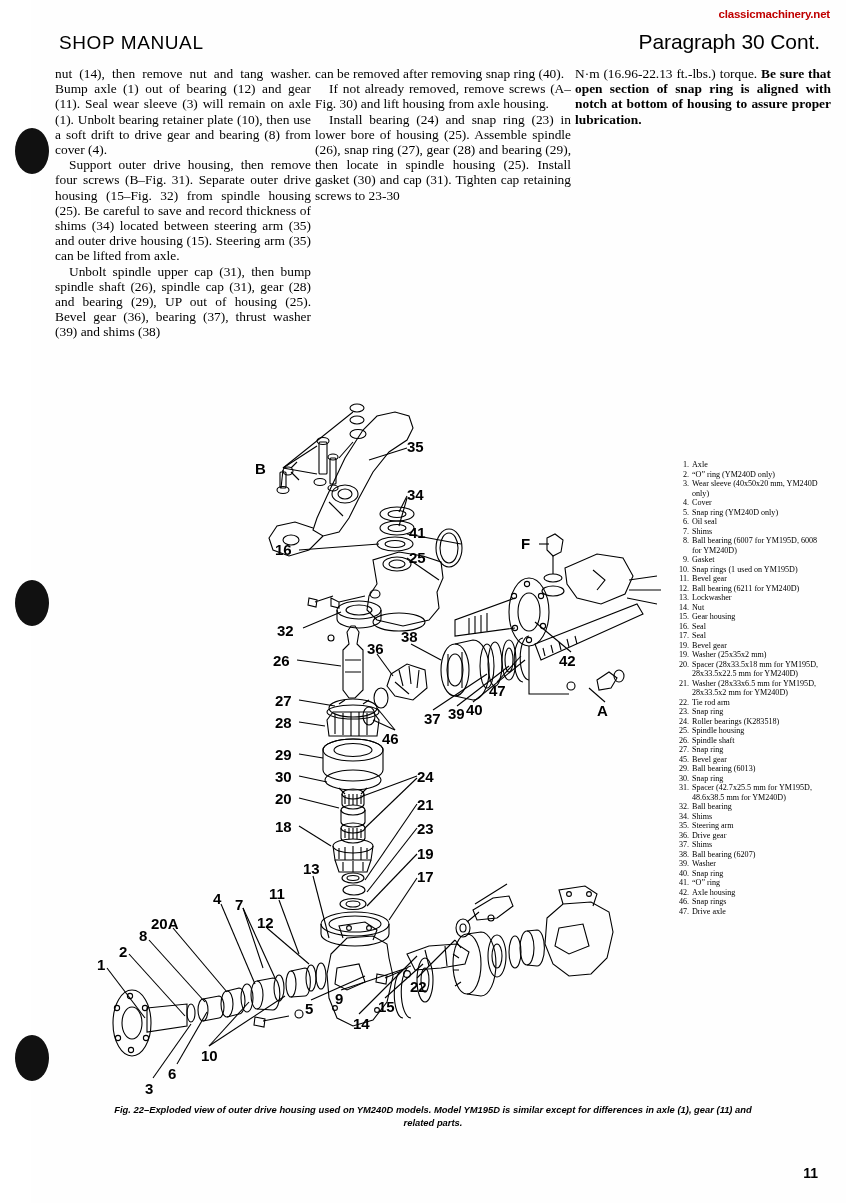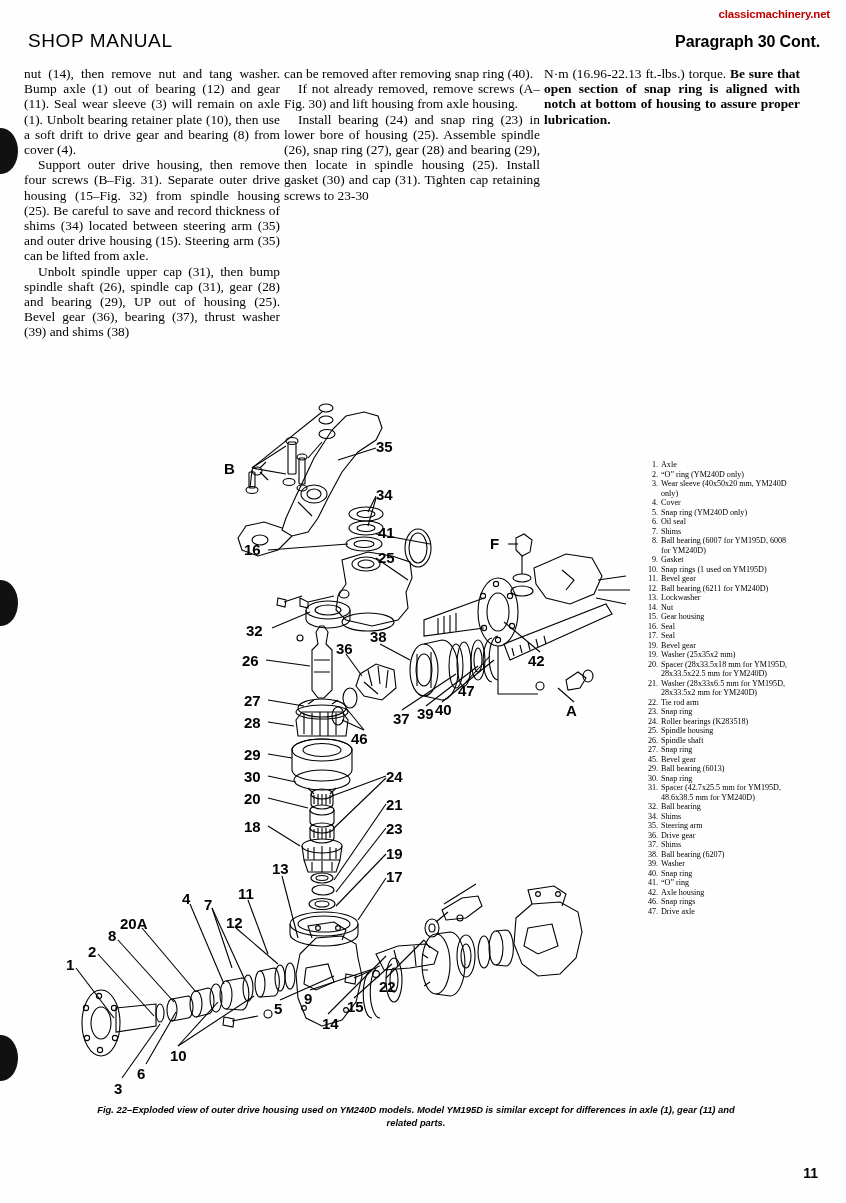--- a/index.html
+++ b/index.html
@@ -12,20 +12,21 @@
     height: 1203px;
     position: relative;
     font-family: "Liberation Serif", serif;
     color: #000;
     overflow: hidden;
   }
   .page {
     position: absolute;
     inset: 0;
     background: #fefefe;
+    margin-left: 31px;
   }
 
   
   .watermark {
     position: absolute;
     top: 8px;
     right: 16px;
     font-family: "Liberation Sans", sans-serif;
     font-size: 11.5px;
     font-weight: bold;
@@ -55,22 +56,22 @@
     justify-content: space-between;
     align-items: baseline;
     font-family: "Liberation Sans", sans-serif;
   }
   .hdr-left {
     font-size: 19px;
     font-weight: normal;
     letter-spacing: 0.6px;
   }
   .hdr-right {
-    font-size: 16px;
-    font-weight: bold;
+    font-size: 21px;
+    font-weight: normal;
     letter-spacing: -0.1px;
   }
 
   
   .cols {
     position: absolute;
     top: 66px;
     left: 24px;
     width: 800px;
     display: flex;
@@ -120,21 +121,21 @@
     text-align: right;
     flex: 0 0 17px;
     padding-right: 3px;
   }
   .legend .txt { flex: 1 1 auto; }
 
   
   .caption {
     position: absolute;
     top: 1104px;
-    left: 96px;
+    left: 82px;
     width: 640px;
     text-align: center;
     font-family: "Liberation Sans", sans-serif;
     font-size: 9.4px;
     font-weight: bold;
     font-style: italic;
     line-height: 12.5px;
   }
 
   

